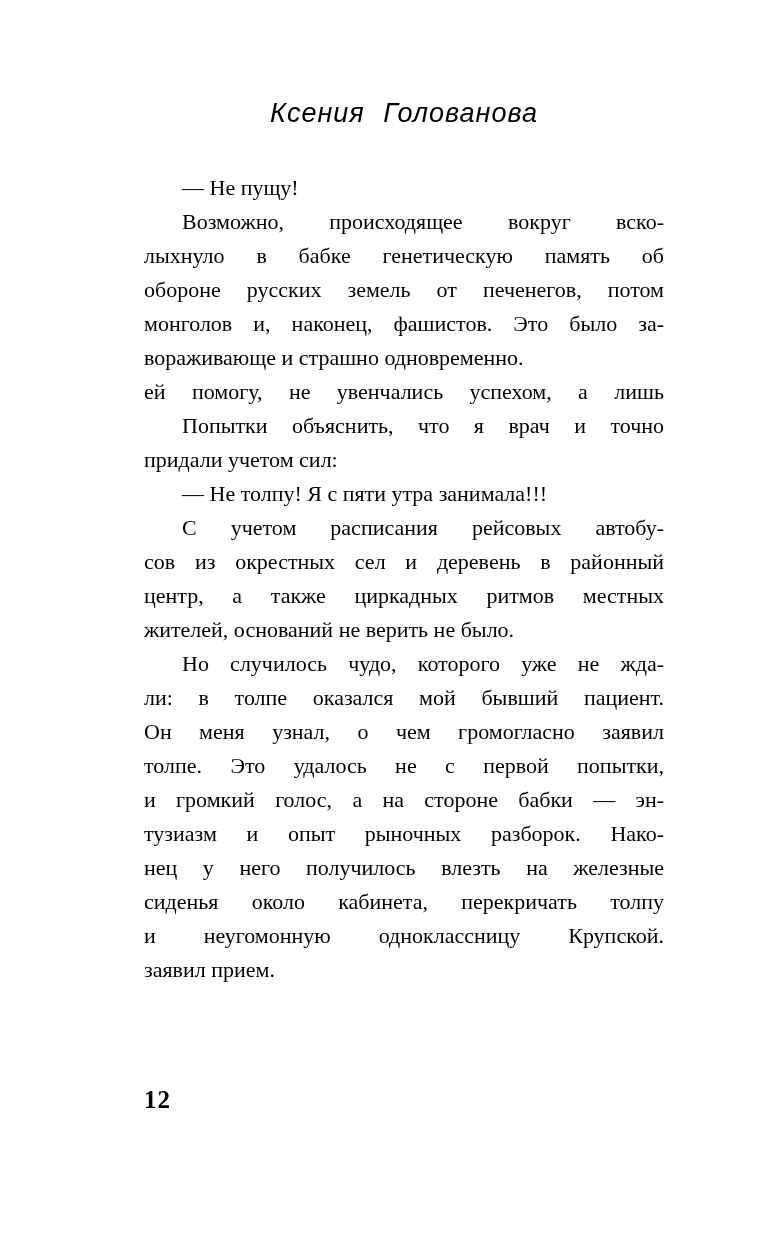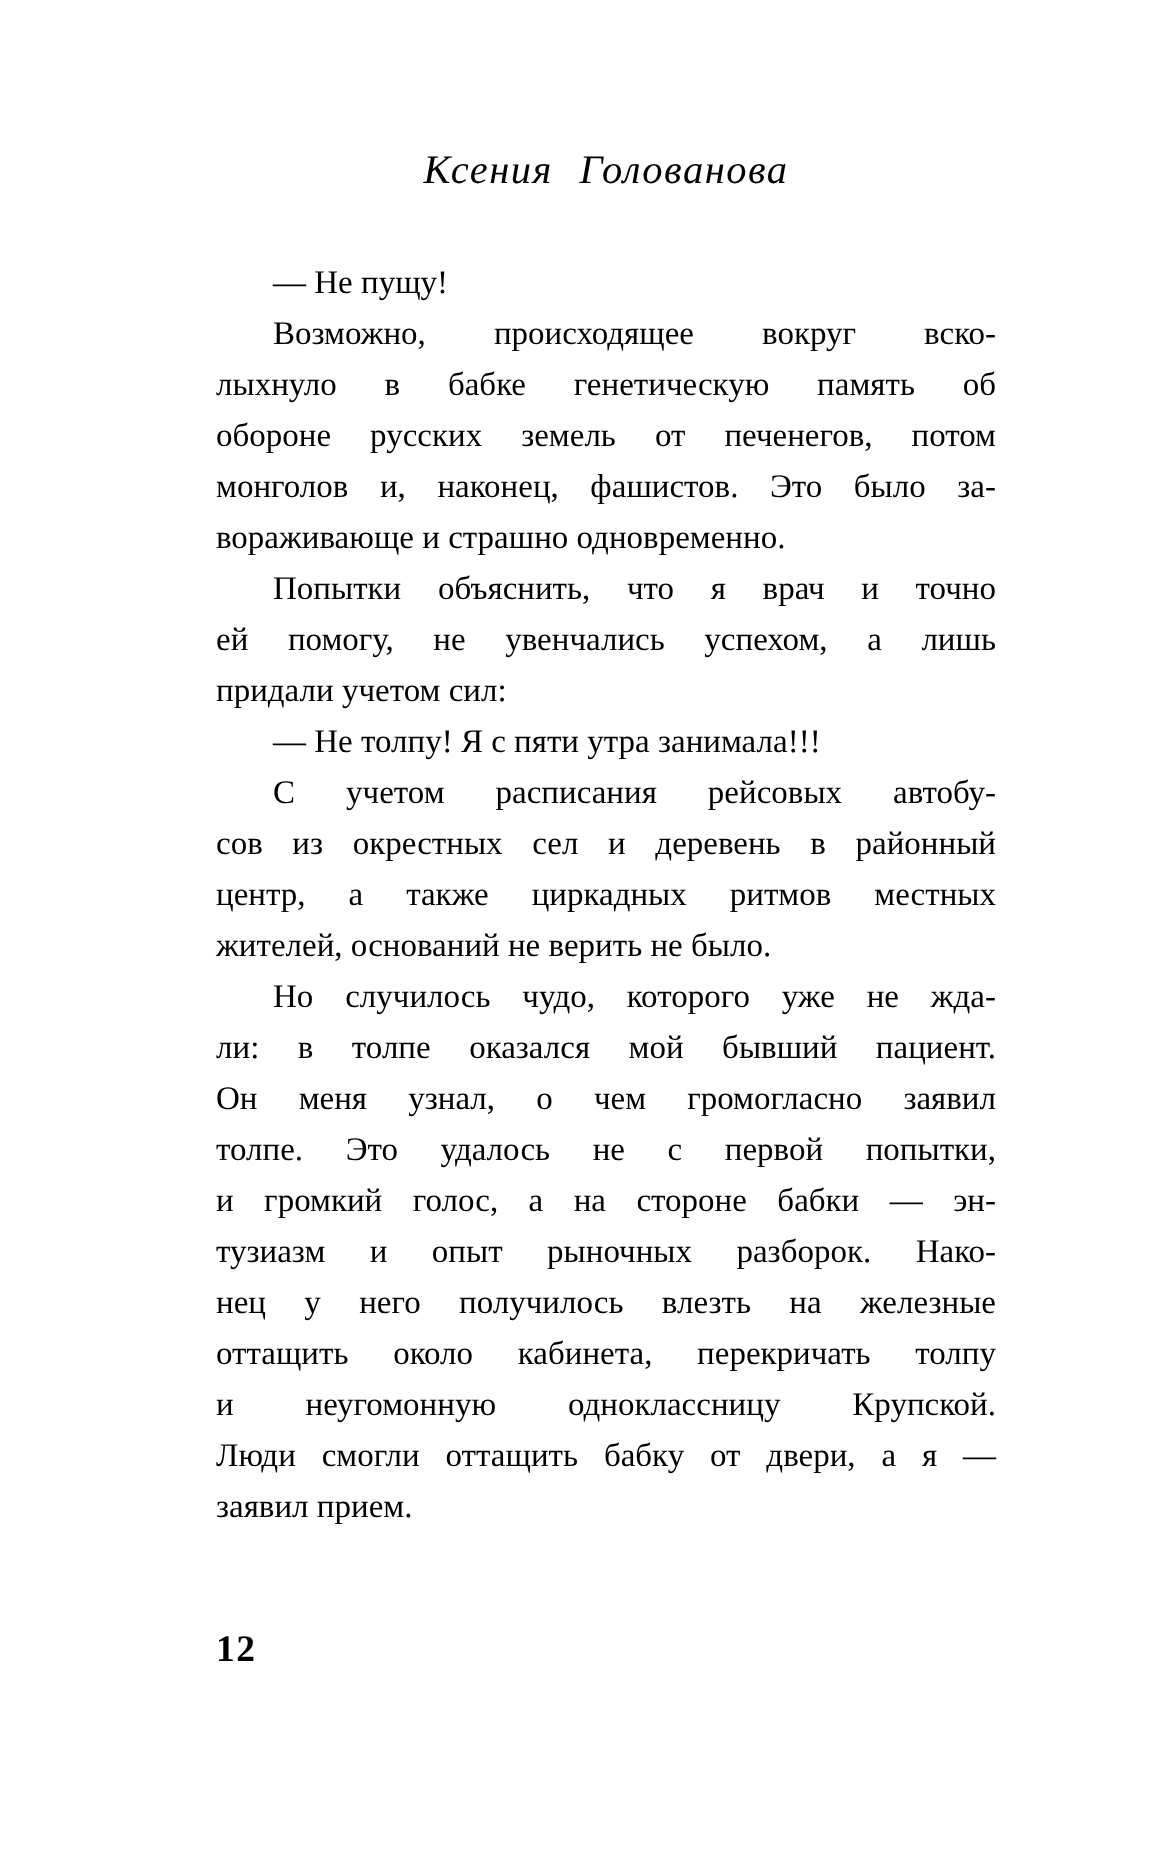--- a/index.html
+++ b/index.html
@@ -16,21 +16,21 @@
     font-family: "Liberation Serif", serif;
     color: #000000;
   }
   .running-header {
     position: absolute;
     left: 144px;
     top: 98px;
     width: 520px;
     height: 40px;
     text-align: center;
-    font-family: Liberation Serif, serif;
+    font-family: Liberation Sans, sans-serif;
     font-style: italic;
     font-size: 27px;
     letter-spacing: 1px;
     word-spacing: 10px;
     color: #000000;
   }
   .text-block {
     position: absolute;
     left: 144px;
     top: 171px;
@@ -66,35 +66,34 @@
 <div class="page">
   <div class="running-header">Ксения Голованова</div>
 
   <div class="text-block">
       <div class="line indent">— Не пущу!</div>
       <div class="line indent just">Возможно, происходящее вокруг вско-</div>
       <div class="line just">лыхнуло в бабке генетическую память об</div>
       <div class="line just">обороне русских земель от печенегов, потом</div>
       <div class="line just">монголов и, наконец, фашистов. Это было за-</div>
       <div class="line">вораживающе и страшно одновременно.</div>
+      <div class="line just">ей помогу, не увенчались успехом, а лишь</div>
       <div class="line indent just">Попытки объяснить, что я врач и точно</div>
-      <div class="line just">ей помогу, не увенчались успехом, а лишь</div>
       <div class="line">придали учетом сил:</div>
       <div class="line indent">— Не толпу! Я с пяти утра занимала!!!</div>
       <div class="line indent just">С учетом расписания рейсовых автобу-</div>
       <div class="line just">сов из окрестных сел и деревень в районный</div>
       <div class="line just">центр, а также циркадных ритмов местных</div>
       <div class="line">жителей, оснований не верить не было.</div>
       <div class="line indent just">Но случилось чудо, которого уже не жда-</div>
       <div class="line just">ли: в толпе оказался мой бывший пациент.</div>
       <div class="line just">Он меня узнал, о чем громогласно заявил</div>
       <div class="line just">толпе. Это удалось не с первой попытки,</div>
       <div class="line just">и громкий голос, а на стороне бабки — эн-</div>
       <div class="line just">тузиазм и опыт рыночных разборок. Нако-</div>
       <div class="line just">нец у него получилось влезть на железные</div>
-      <div class="line just">оттащить около кабинета, перекричать толпу</div>
+      <div class="line just">сиденья около кабинета, перекричать толпу</div>
       <div class="line just">и неугомонную одноклассницу Крупской.</div>
-      <div class="line just">Люди смогли оттащить бабку от двери, а я —</div>
       <div class="line">заявил прием.</div>
     </div>
 
   <div class="page-number">12</div>
 </div>
 
 </body></html>

